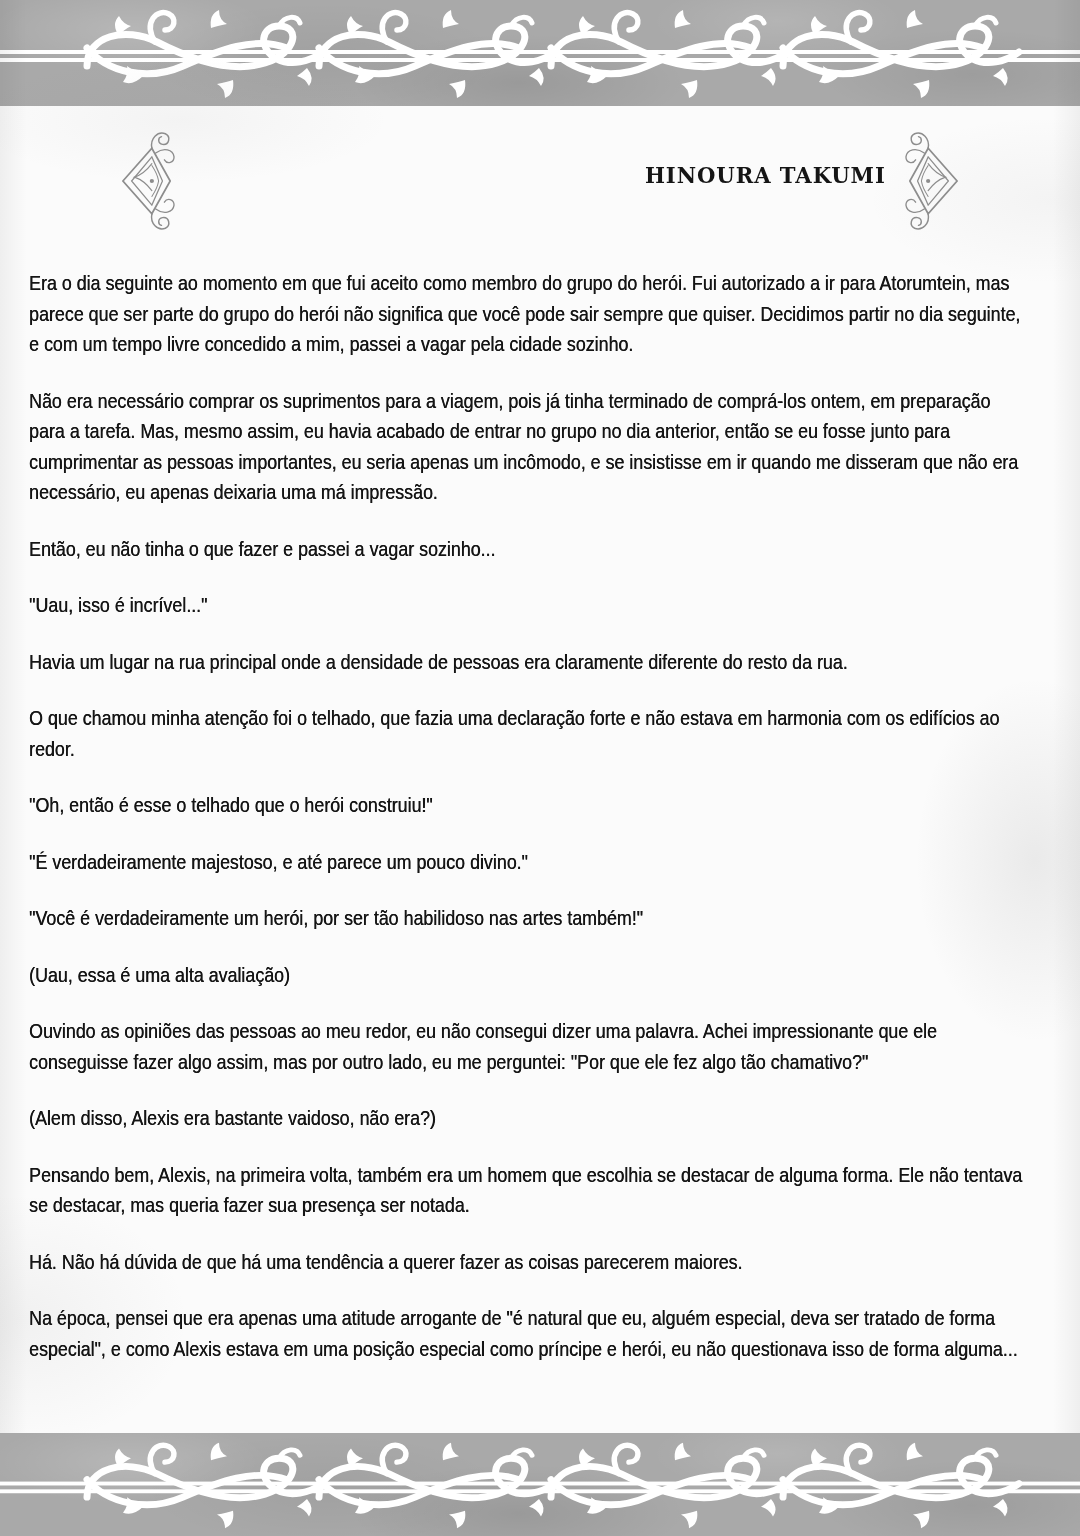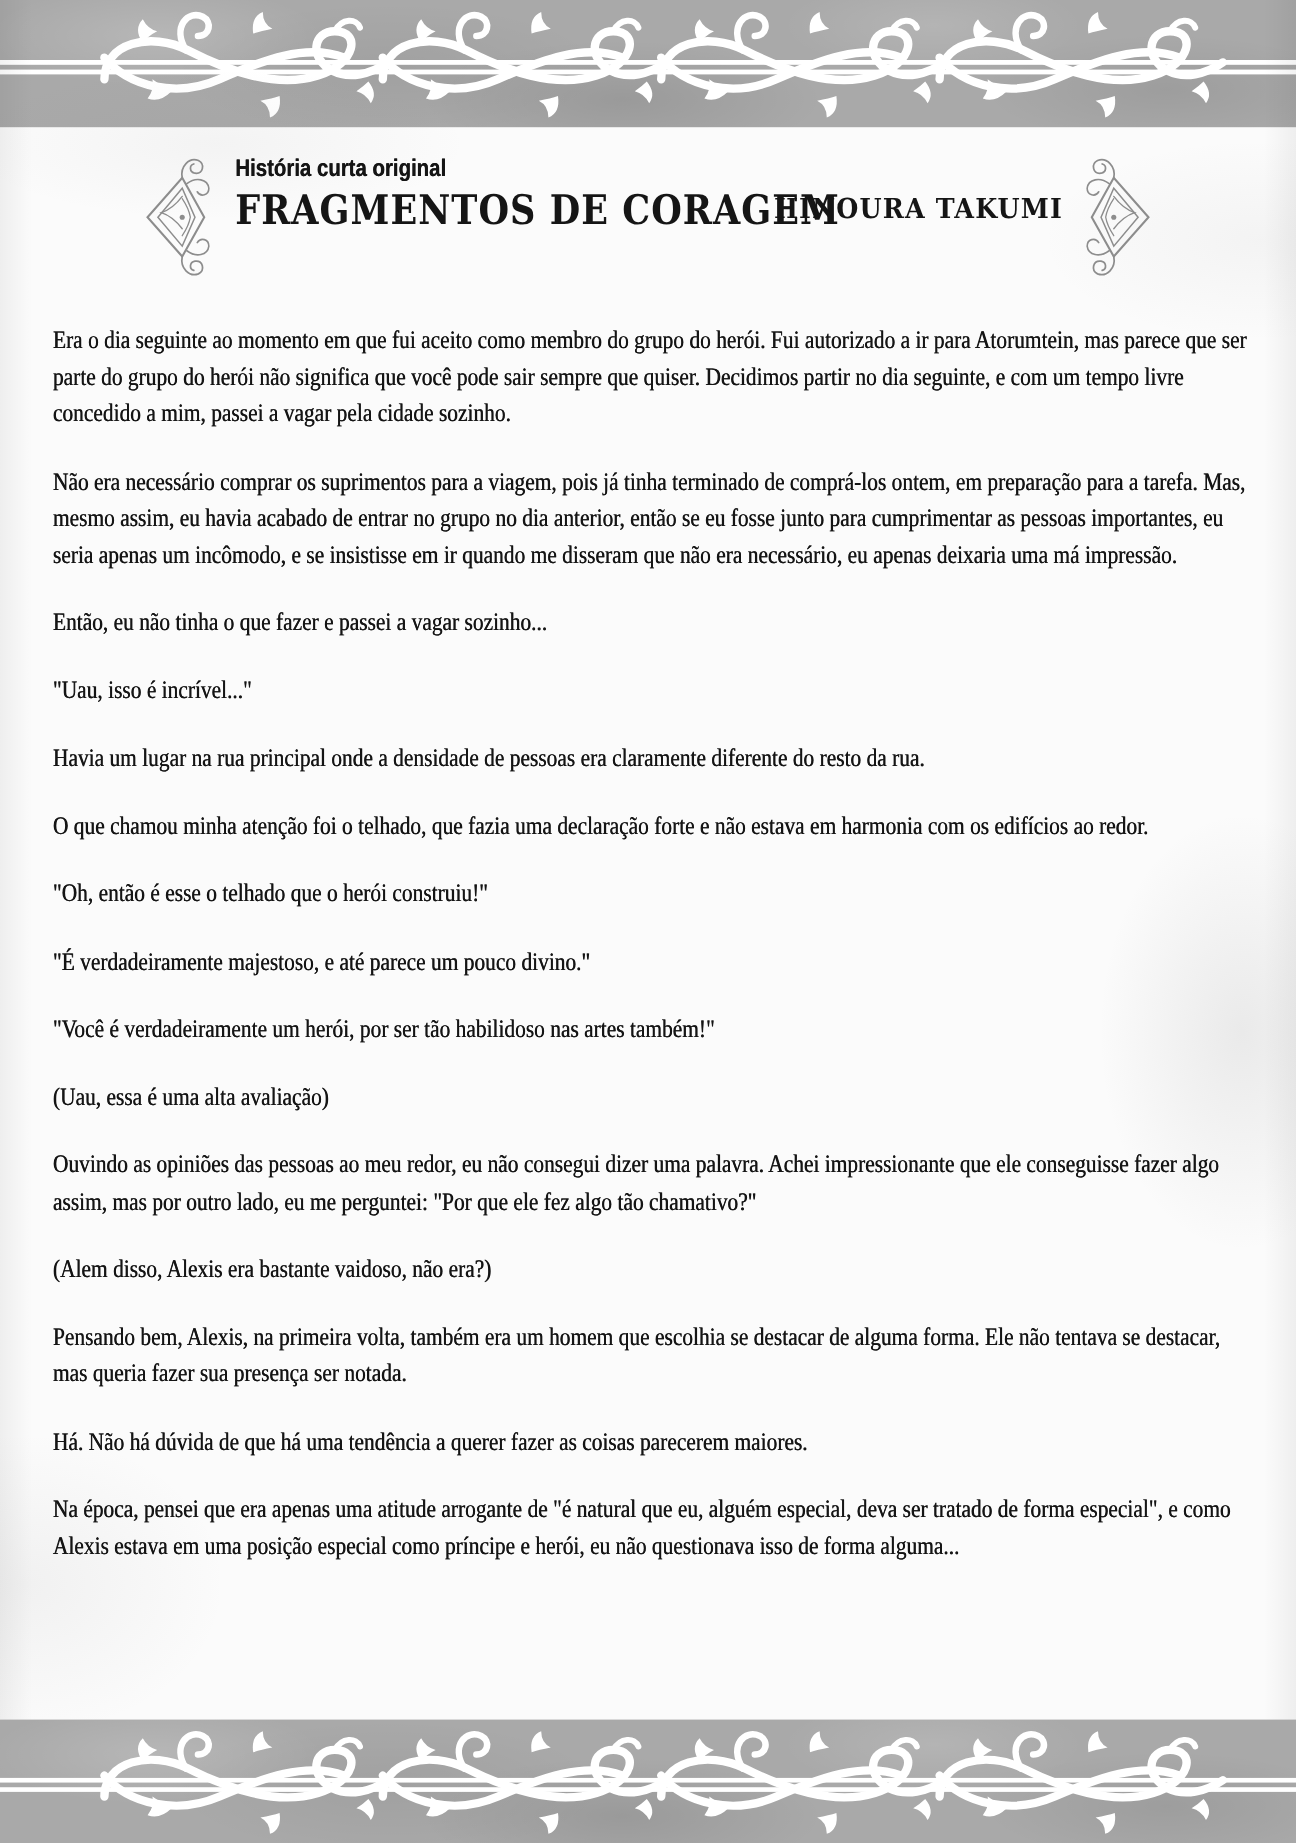--- a/index.html
+++ b/index.html
@@ -57,21 +57,21 @@
   }
   .author {
     flex:0 0 auto; margin-left:auto; margin-right:10px; margin-top:34px;
     white-space:nowrap;
     font-family:"DejaVu Serif", serif; font-weight:bold;
     font-size:23px; letter-spacing:1px;
     transform:scaleX(.92); transform-origin:right top;
   }
 
   
-  .content { position:absolute; top:268px; left:44px; width:1000px;font-family:Liberation Serif, serif; }
+  .content { position:absolute; top:268px; left:29px; width:1000px; }
   .paras { width:1176px; transform:scaleX(.85); transform-origin:left top; }
   .para {
     margin:0 0 26px 0;
     font-size:21px; line-height:30.5px;
     text-shadow:.35px 0 0 currentColor; 
   }
 
   .defs-holder { position:absolute; width:0; height:0; overflow:hidden; }
 </style>
 </head>
@@ -114,24 +114,20 @@
     <use href="#vine" x="781" y="6"></use>
   </svg>
 </div>
 
 <div class="stains"></div>
 
 <div class="header">
   <svg class="ornament left" width="72" height="108" viewBox="0 0 72 112">
     <use href="#diamond-orn"></use>
   </svg>
-  <div class="title-block">
-    <div class="subtitle">História curta original</div><br>
-    <div class="title">FRAGMENTOS DE CORAGEM</div>
-  </div>
   <div class="author">HINOURA TAKUMI</div>
   <svg class="ornament right" width="72" height="108" viewBox="0 0 72 112">
     <use href="#diamond-orn"></use>
   </svg>
 </div>
 
 <div class="content">
   <div class="paras">
       <p class="para">Era o dia seguinte ao momento em que fui aceito como membro do grupo do herói. Fui autorizado a ir para Atorumtein, mas parece que ser parte do grupo do herói não significa que você pode sair sempre que quiser. Decidimos partir no dia seguinte, e com um tempo livre concedido a mim, passei a vagar pela cidade sozinho.</p>
       <p class="para">Não era necessário comprar os suprimentos para a viagem, pois já tinha terminado de comprá-los ontem, em preparação para a tarefa. Mas, mesmo assim, eu havia acabado de entrar no grupo no dia anterior, então se eu fosse junto para cumprimentar as pessoas importantes, eu seria apenas um incômodo, e se insistisse em ir quando me disseram que não era necessário, eu apenas deixaria uma má impressão.</p>

